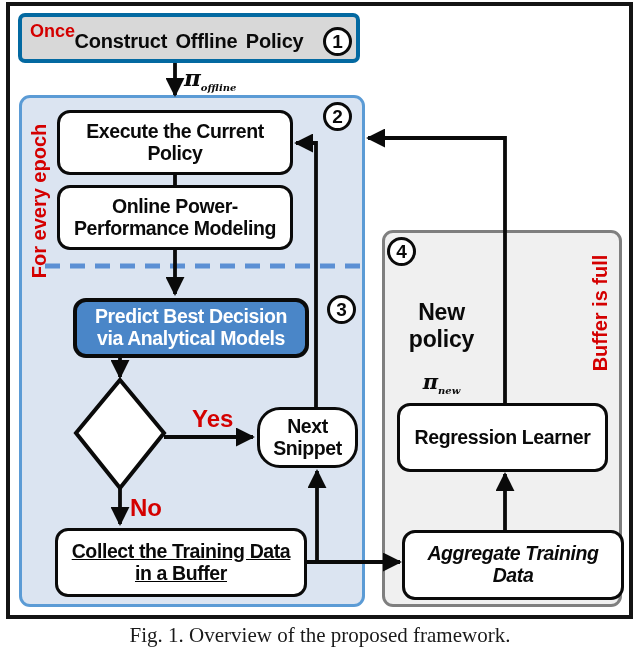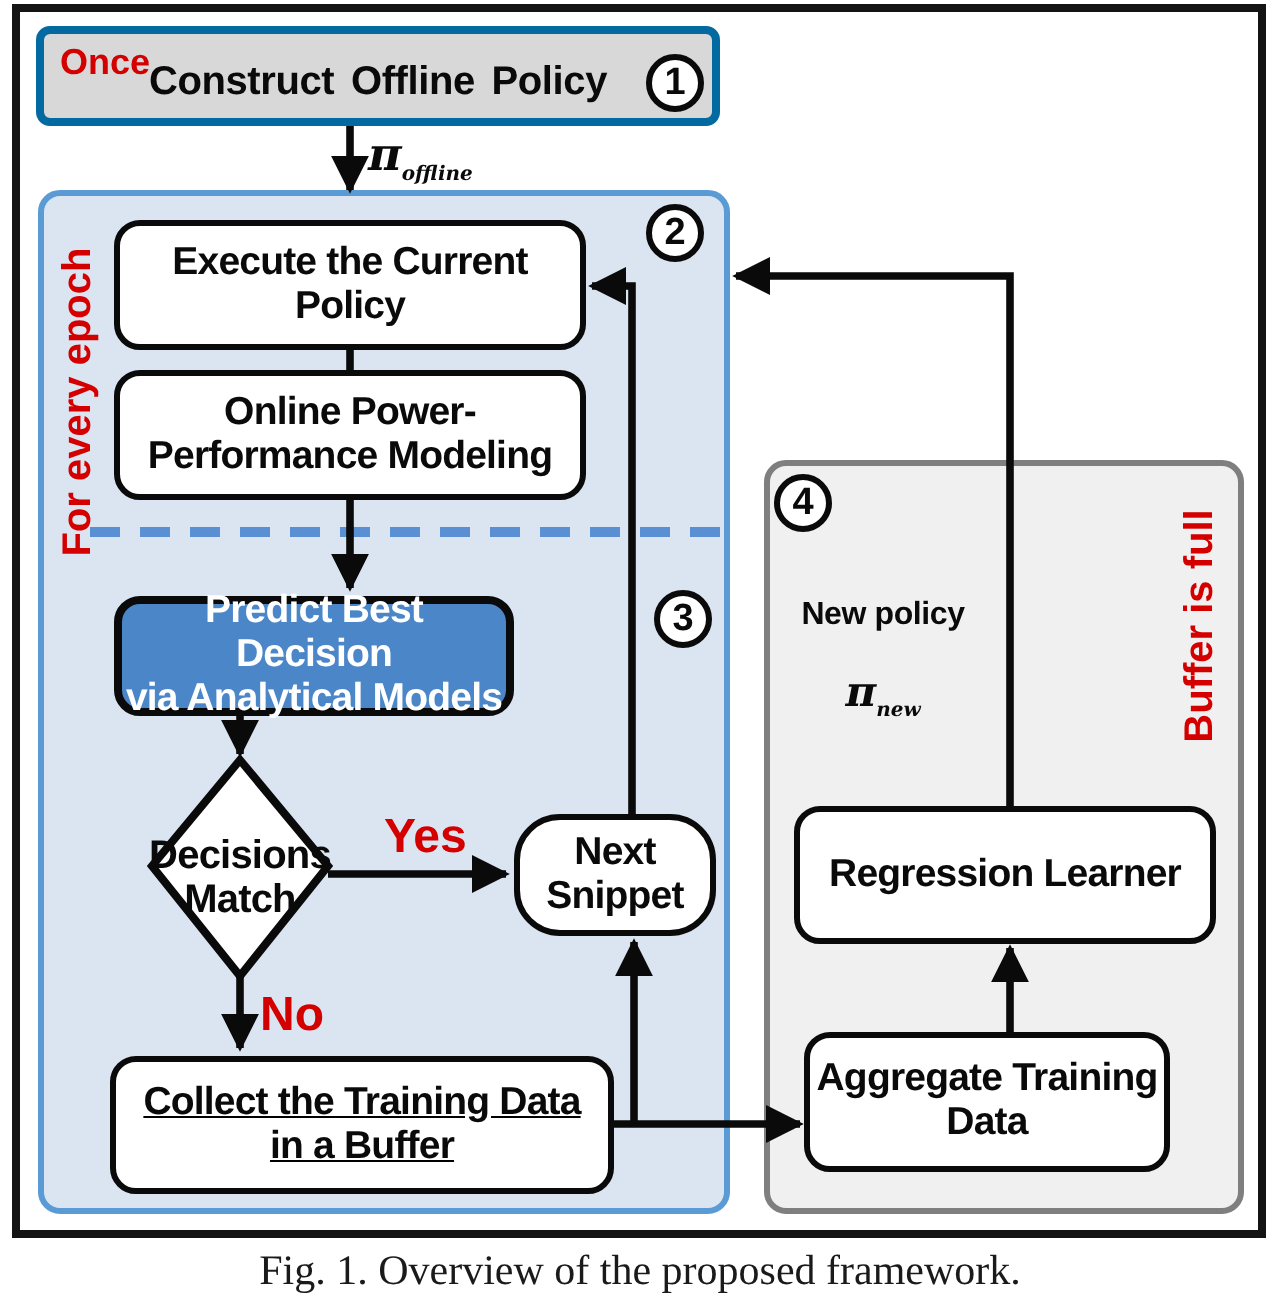--- a/index.html
+++ b/index.html
@@ -45,21 +45,21 @@
   .math{font-family:"DejaVu Serif",serif;font-style:italic;font-weight:700;color:#0a0a0a;}
   .math .sym{font-size:23px;}
   .math .sub{font-size:10px;vertical-align:-5px;letter-spacing:0;}
   .pi-offline{position:absolute;left:184px;top:64px;}
   
   .diamond-label{position:absolute;left:40px;top:417px;width:160px;text-align:center;
                  font-weight:700;font-size:20px;line-height:22px;color:#0a0a0a;
                  white-space:pre-line;letter-spacing:-0.4px;}
   
   .new-policy{position:absolute;left:384px;top:299px;width:115px;text-align:center;}
-  .new-policy .np-text{font-weight:700;font-size:16px;color:#0a0a0a;letter-spacing:-0.2px;}
+  .new-policy .np-text{font-weight:700;font-size:23px;color:#0a0a0a;letter-spacing:-0.2px;}
   .new-policy .math{display:block;margin-top:16px;}
   .new-policy .sym{font-size:21px;}
   
   .caption{position:absolute;left:0;top:623px;width:640px;text-align:center;
            font-family:"Liberation Serif",serif;font-size:21px;color:#1a1a1a;}
 </style>
 </head>
 <body>
 
 <div id="figure">
@@ -115,27 +115,25 @@
   <div class="node" style="left:57px;top:110px;width:236px;height:65px;">
     <span class="box-label">Execute the Current
 Policy</span>
   </div>
 
   <div class="node" style="left:57px;top:185px;width:236px;height:65px;">
     <span class="box-label">Online Power-
 Performance Modeling</span>
   </div>
 
-  <div class="node blue-node" style="left:57px;top:298px;width:200px;height:60px;border-width:4px;">
+  <div class="node blue-node" style="left:73px;top:298px;width:236px;height:60px;border-width:4px;">
     <span class="box-label">Predict Best Decision
 via Analytical Models</span>
   </div>
 
-  <div class="diamond-label">Decisions
-Match</div>
 
   <div class="edge-label" style="left:192px;top:405px;">Yes</div>
   <div class="edge-label" style="left:130px;top:494px;">No</div>
 
   <div class="node" style="left:257px;top:407px;width:101px;height:61px;border-radius:23px;">
     <span class="box-label">Next
 Snippet</span>
   </div>
 
   <div class="node" style="left:55px;top:528px;width:252px;height:69px;text-decoration:underline;">
@@ -152,19 +150,19 @@
     <div class="np-text">New policy</div>
     <div class="math">
       <span class="sym">π</span><span class="sub">new</span>
     </div>
   </div>
 
   <div class="node" style="left:397px;top:403px;width:211px;height:69px;">
     <span class="box-label">Regression Learner</span>
   </div>
 
-  <div class="node" style="left:402px;top:516px;width:183px;height:70px;">
+  <div class="node" style="left:402px;top:530px;width:222px;height:70px;font-style:italic;">
     <span class="box-label">Aggregate Training
 Data</span>
   </div>
 
   <div class="caption">Fig. 1.  Overview of the proposed framework.</div>
 </div>
 
 </body></html>

